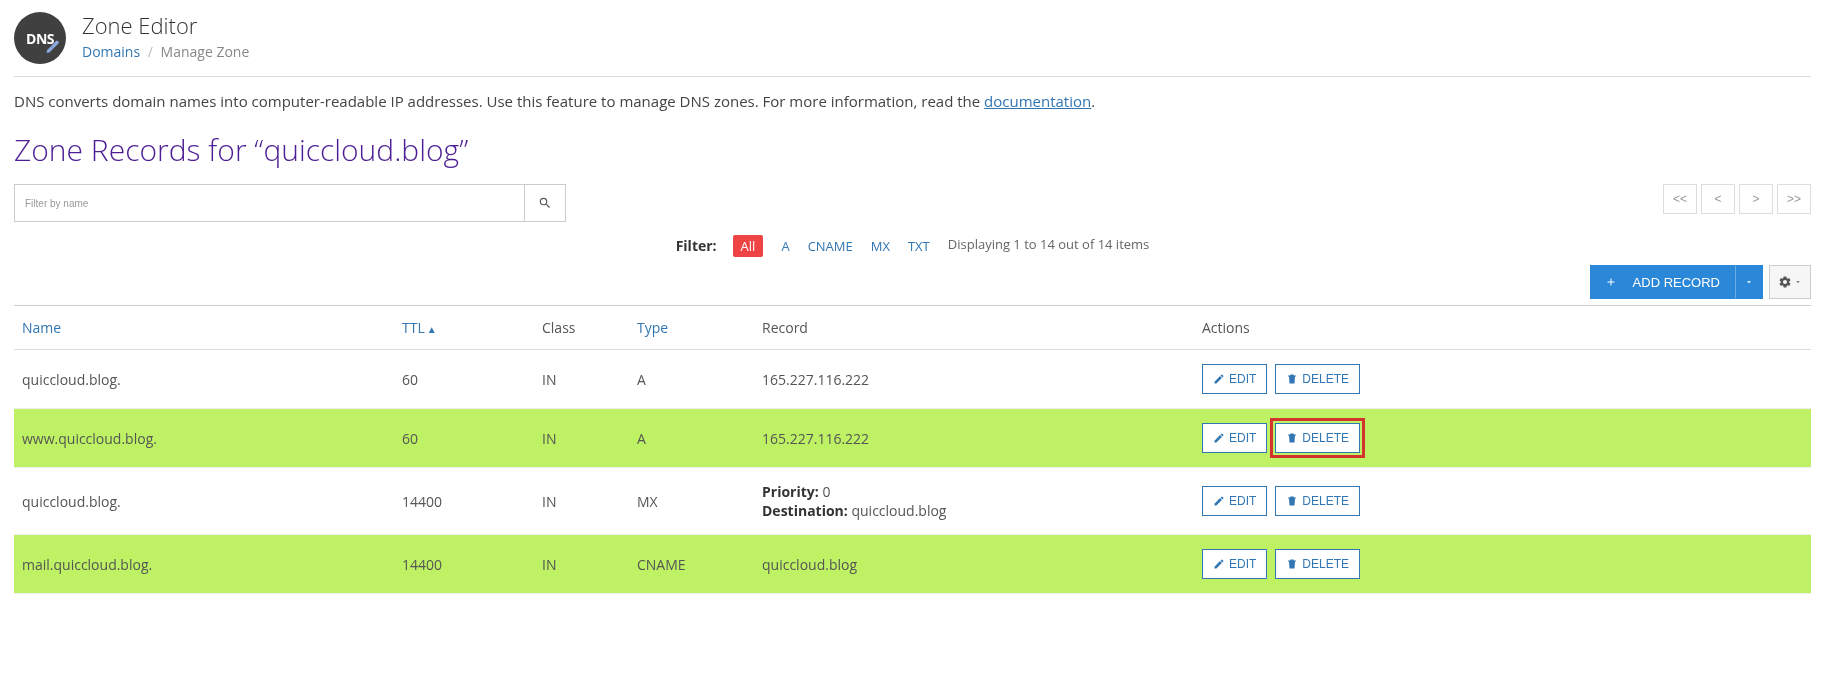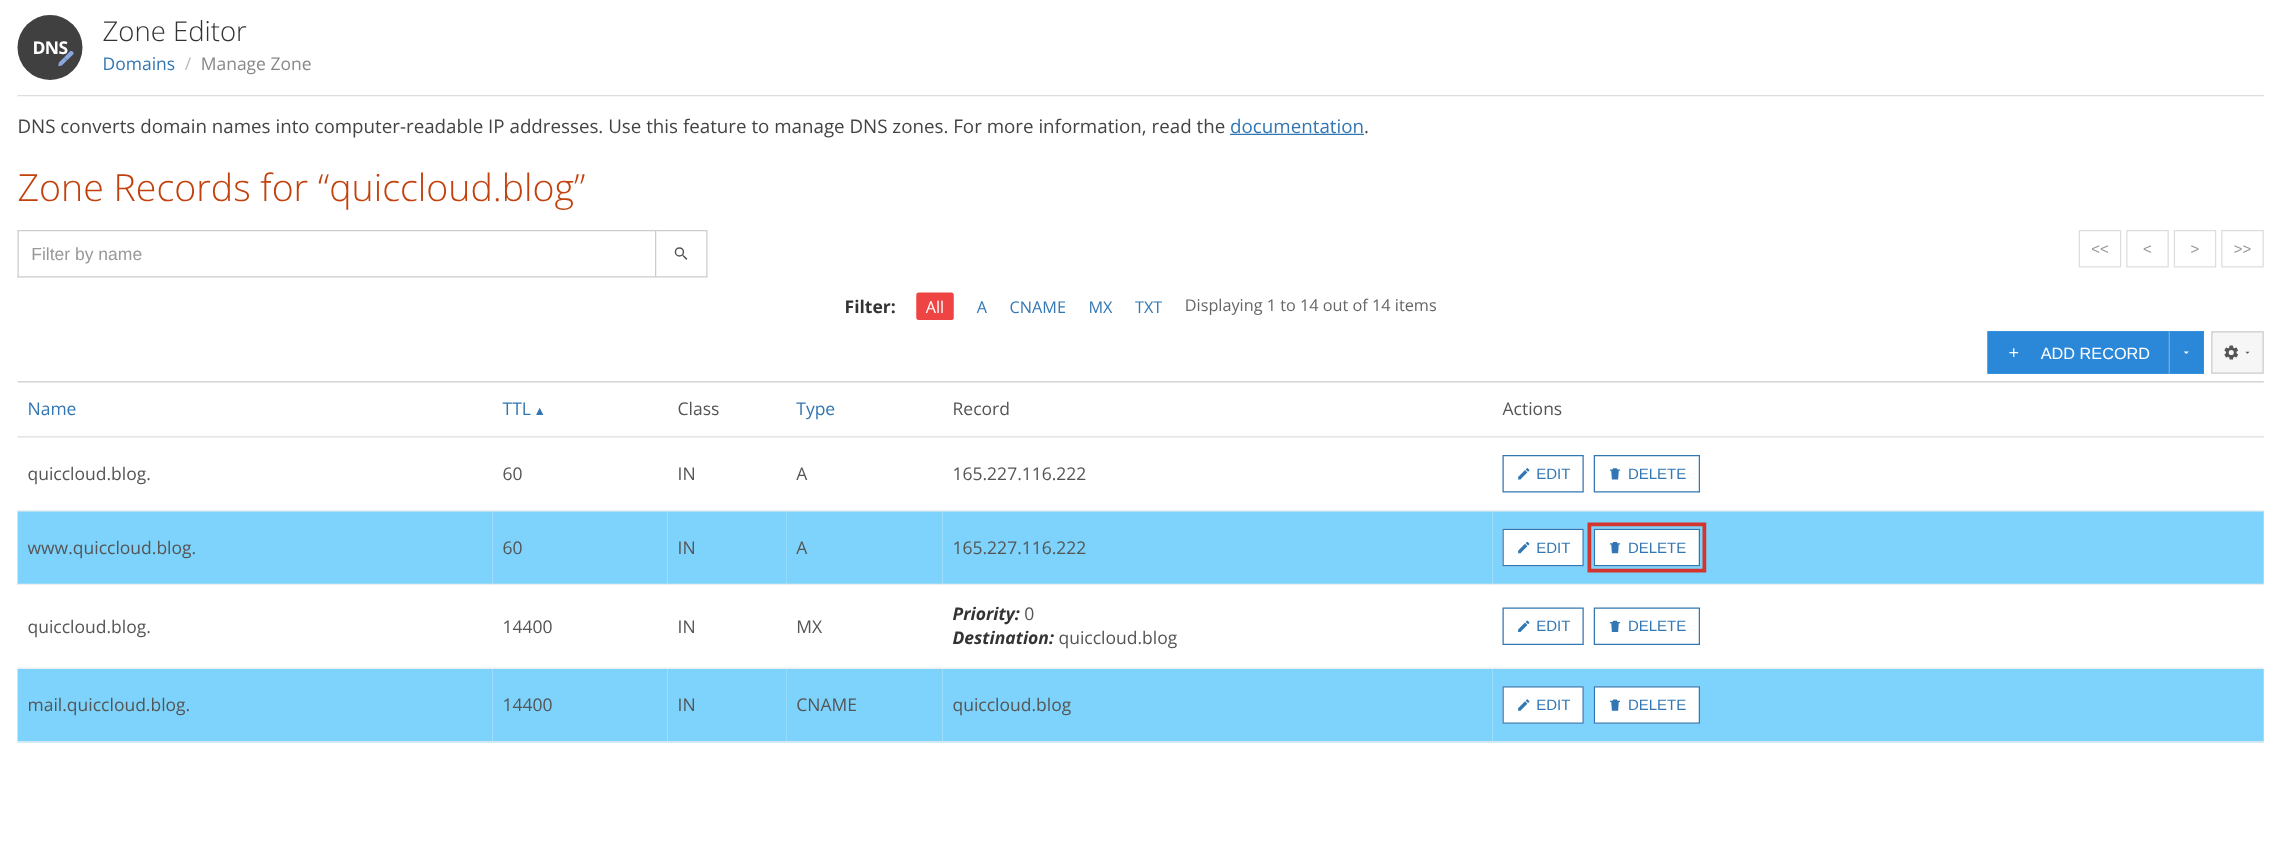--- a/index.html
+++ b/index.html
@@ -8,24 +8,24 @@
 .header { display: flex; align-items: flex-start; gap: 16px; border-bottom: 1px solid #ddd; padding-bottom: 12px; }
 .dns-badge { width: 52px; height: 52px; border-radius: 50%; background: #404040; position: relative; display: flex; align-items: center; justify-content: center; flex-shrink: 0; }
 .dns-badge-text { color: #fff; font-weight: 700; font-size: 14px; letter-spacing: -0.5px; }
 .dns-badge-accent { position: absolute; right: 6px; bottom: 6px; color: #8aa8df; font-size: 16px; }
 .header-titles h1 { font-size: 22px; font-weight: 300; color: #333; margin-top: -2px; }
 .breadcrumb { font-size: 14px; color: #888; margin-top: 2px; }
 .breadcrumb a { color: #3277b3; text-decoration: none; }
 .breadcrumb-sep { color: #bbb; margin: 0 4px; }
 .description { margin: 14px 0 18px 0; font-size: 15px; color: #444; }
 .description a { color: #3277b3; text-decoration: underline; }
-.section-title { font-size: 30px; font-weight: 300; color: #c2410c; margin-bottom: 14px; }
+.section-title { font-size: 30px; font-weight: 300; color: #4c1d95; margin-bottom: 14px; }
 .toolbar-row { display: flex; justify-content: space-between; align-items: flex-start; margin-bottom: 4px; }
 .search-group { display: flex; }
-.filter-input { width: 510px; height: 38px; border: 1px solid #ccc; border-right: none; border-radius: 0; padding: 0 10px; font-size: 14px; color: #555; }
+.filter-input { width: 510px; height: 38px; border: 1px solid #ccc; border-right: none; border-radius: 0; padding: 0 10px; font-size: 10px; color: #555; }
 .filter-input::placeholder { color: #999; }
 .search-btn { width: 42px; height: 38px; border: 1px solid #ccc; background: #fff; cursor: pointer; display: flex; align-items: center; justify-content: center; }
 .search-btn svg { width: 14px; height: 14px; fill: #555; }
 .pager { display: flex; gap: 4px; }
 .pager-btn { height: 30px; min-width: 34px; border: 1px solid #ddd; background: #fff; color: #999; font-size: 12px; cursor: pointer; }
 .filter-row { display: flex; align-items: center; gap: 20px; margin-top: 10px; }
 .filter-label { font-weight: 700; color: #333; margin-right: -4px; }
 .filter-pill { font-size: 13px; cursor: pointer; color: #3277b3; }
 .filter-pill.active { background: #ef4444; color: #fff; padding: 2px 8px; border-radius: 2px; }
 .displaying { text-align: right; font-size: 13px; color: #666; margin-top: 6px; }
@@ -34,32 +34,32 @@
 .btn-primary { background: #2b88d8; color: #fff; border-color: #2b88d8; }
 .btn-primary-split { display: flex; }
 .btn-primary-split .main { border-radius: 0; }
 .btn-primary-split .caret-part { width: 28px; padding: 0; justify-content: center; border-left: 1px solid rgba(255,255,255,0.3); }
 .btn-default { border: 1px solid #ccc; background: #f6f6f6; color: #555; padding: 0 8px; height: 34px; }
 .gear-btn { display: flex; align-items: center; gap: 2px; }
 table { width: 100%; border-collapse: collapse; margin-top: 4px; }
 thead th { text-align: left; font-weight: 400; color: #3277b3; padding: 12px 8px; border-top: 1px solid #ccc; border-bottom: 1px solid #ddd; font-size: 14px; margin-left: 28px; }
 thead th.nolink { color: #555; }
 tbody td { padding: 14px 8px; border-bottom: 1px solid #eee; vertical-align: middle; color: #555; font-size: 14px; }
-tbody tr.alt { background: #7dd3fc; }
+tbody tr.alt { background: #bef264; }
 .col-name { width: 380px; }
 .col-ttl { width: 140px; }
 .col-class { width: 95px; }
 .col-type { width: 125px; }
 .col-record { width: 440px; }
 .col-actions { }
 .sort-arrow { font-size: 10px; vertical-align: middle; margin-left: 2px; color: #3277b3; }
 .action-btn { display: inline-flex; align-items: center; gap: 4px; height: 30px; padding: 0 10px; border: 1px solid #3277b3; background: #fff; color: #3277b3; font-size: 12px; cursor: pointer; margin-right: 8px; }
 .action-btn svg { width: 12px; height: 12px; fill: #3277b3; }
 .action-btn.highlighted-wrapper { outline: 3px solid #d3342e; outline-offset: 2px; }
-.rec-label { font-weight: 700; color: #333; font-style: italic; }
+.rec-label { font-weight: 700; color: #333; }
 </style>
 </head>
 <body>
 <div class="page">
 
 <div class="header">
   <div class="dns-badge">
     <span class="dns-badge-text">DNS</span>
     <span class="dns-badge-accent">
       <svg viewBox="0 0 24 24" width="14" height="14" fill="#8aa8df">

